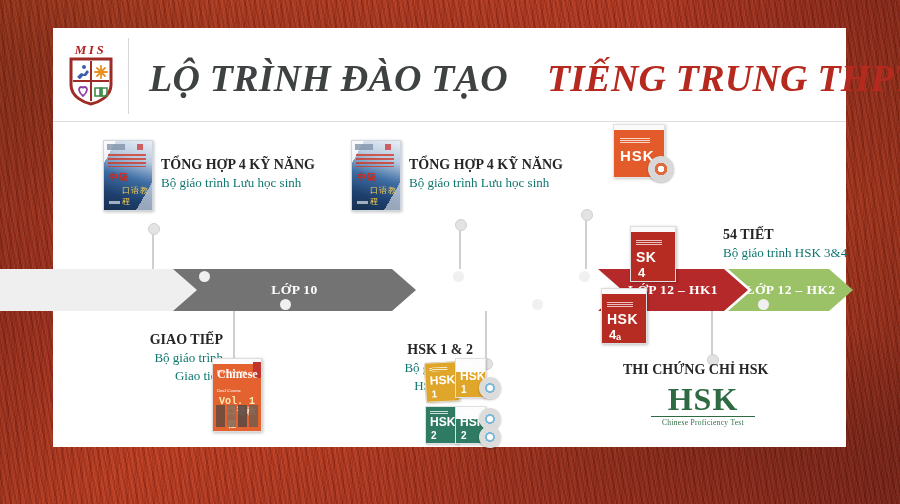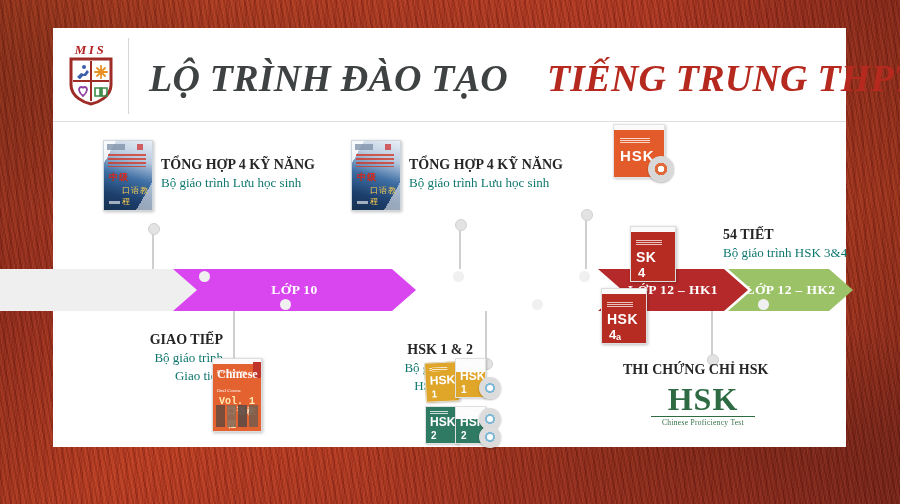--- a/index.html
+++ b/index.html
@@ -75,21 +75,21 @@
   }
   .chev .lbl {
     color:#ffffff; font-weight:bold; font-size:13.5px; letter-spacing:.4px;
     font-family:"Liberation Serif", serif; white-space:nowrap;
     position:relative; z-index:2;
   }
   .chev-tail {  
     left:0; width:226px; background:#efefef;
     clip-path: polygon(0 0, 202px 0, 226px 50%, 202px 100%, 0 100%);
   }
-  .chev-b { left:173px;  width:243px; background:#d946ef;
+  .chev-b { left:173px;  width:243px; background:#737373;
     clip-path: polygon(0 0, 219px 0, 243px 50%, 219px 100%, 0 100%, 24px 50%); }
   .chev-o { left:396px;  width:222px; background:#dfa03c;
     clip-path: polygon(0 0, 198px 0, 222px 50%, 198px 100%, 0 100%, 24px 50%); }
   .chev-r { left:598px;  width:150px; background:#b5292a;
     clip-path: polygon(0 0, 126px 0, 150px 50%, 126px 100%, 0 100%, 24px 50%); }
   .chev-g { left:728px;  width:125px; background:#9cc268;
     clip-path: polygon(0 0, 101px 0, 125px 50%, 101px 100%, 0 100%, 24px 50%); }
 
   
   .conn { position:absolute; width:2px; background:#cfcfcf; }

